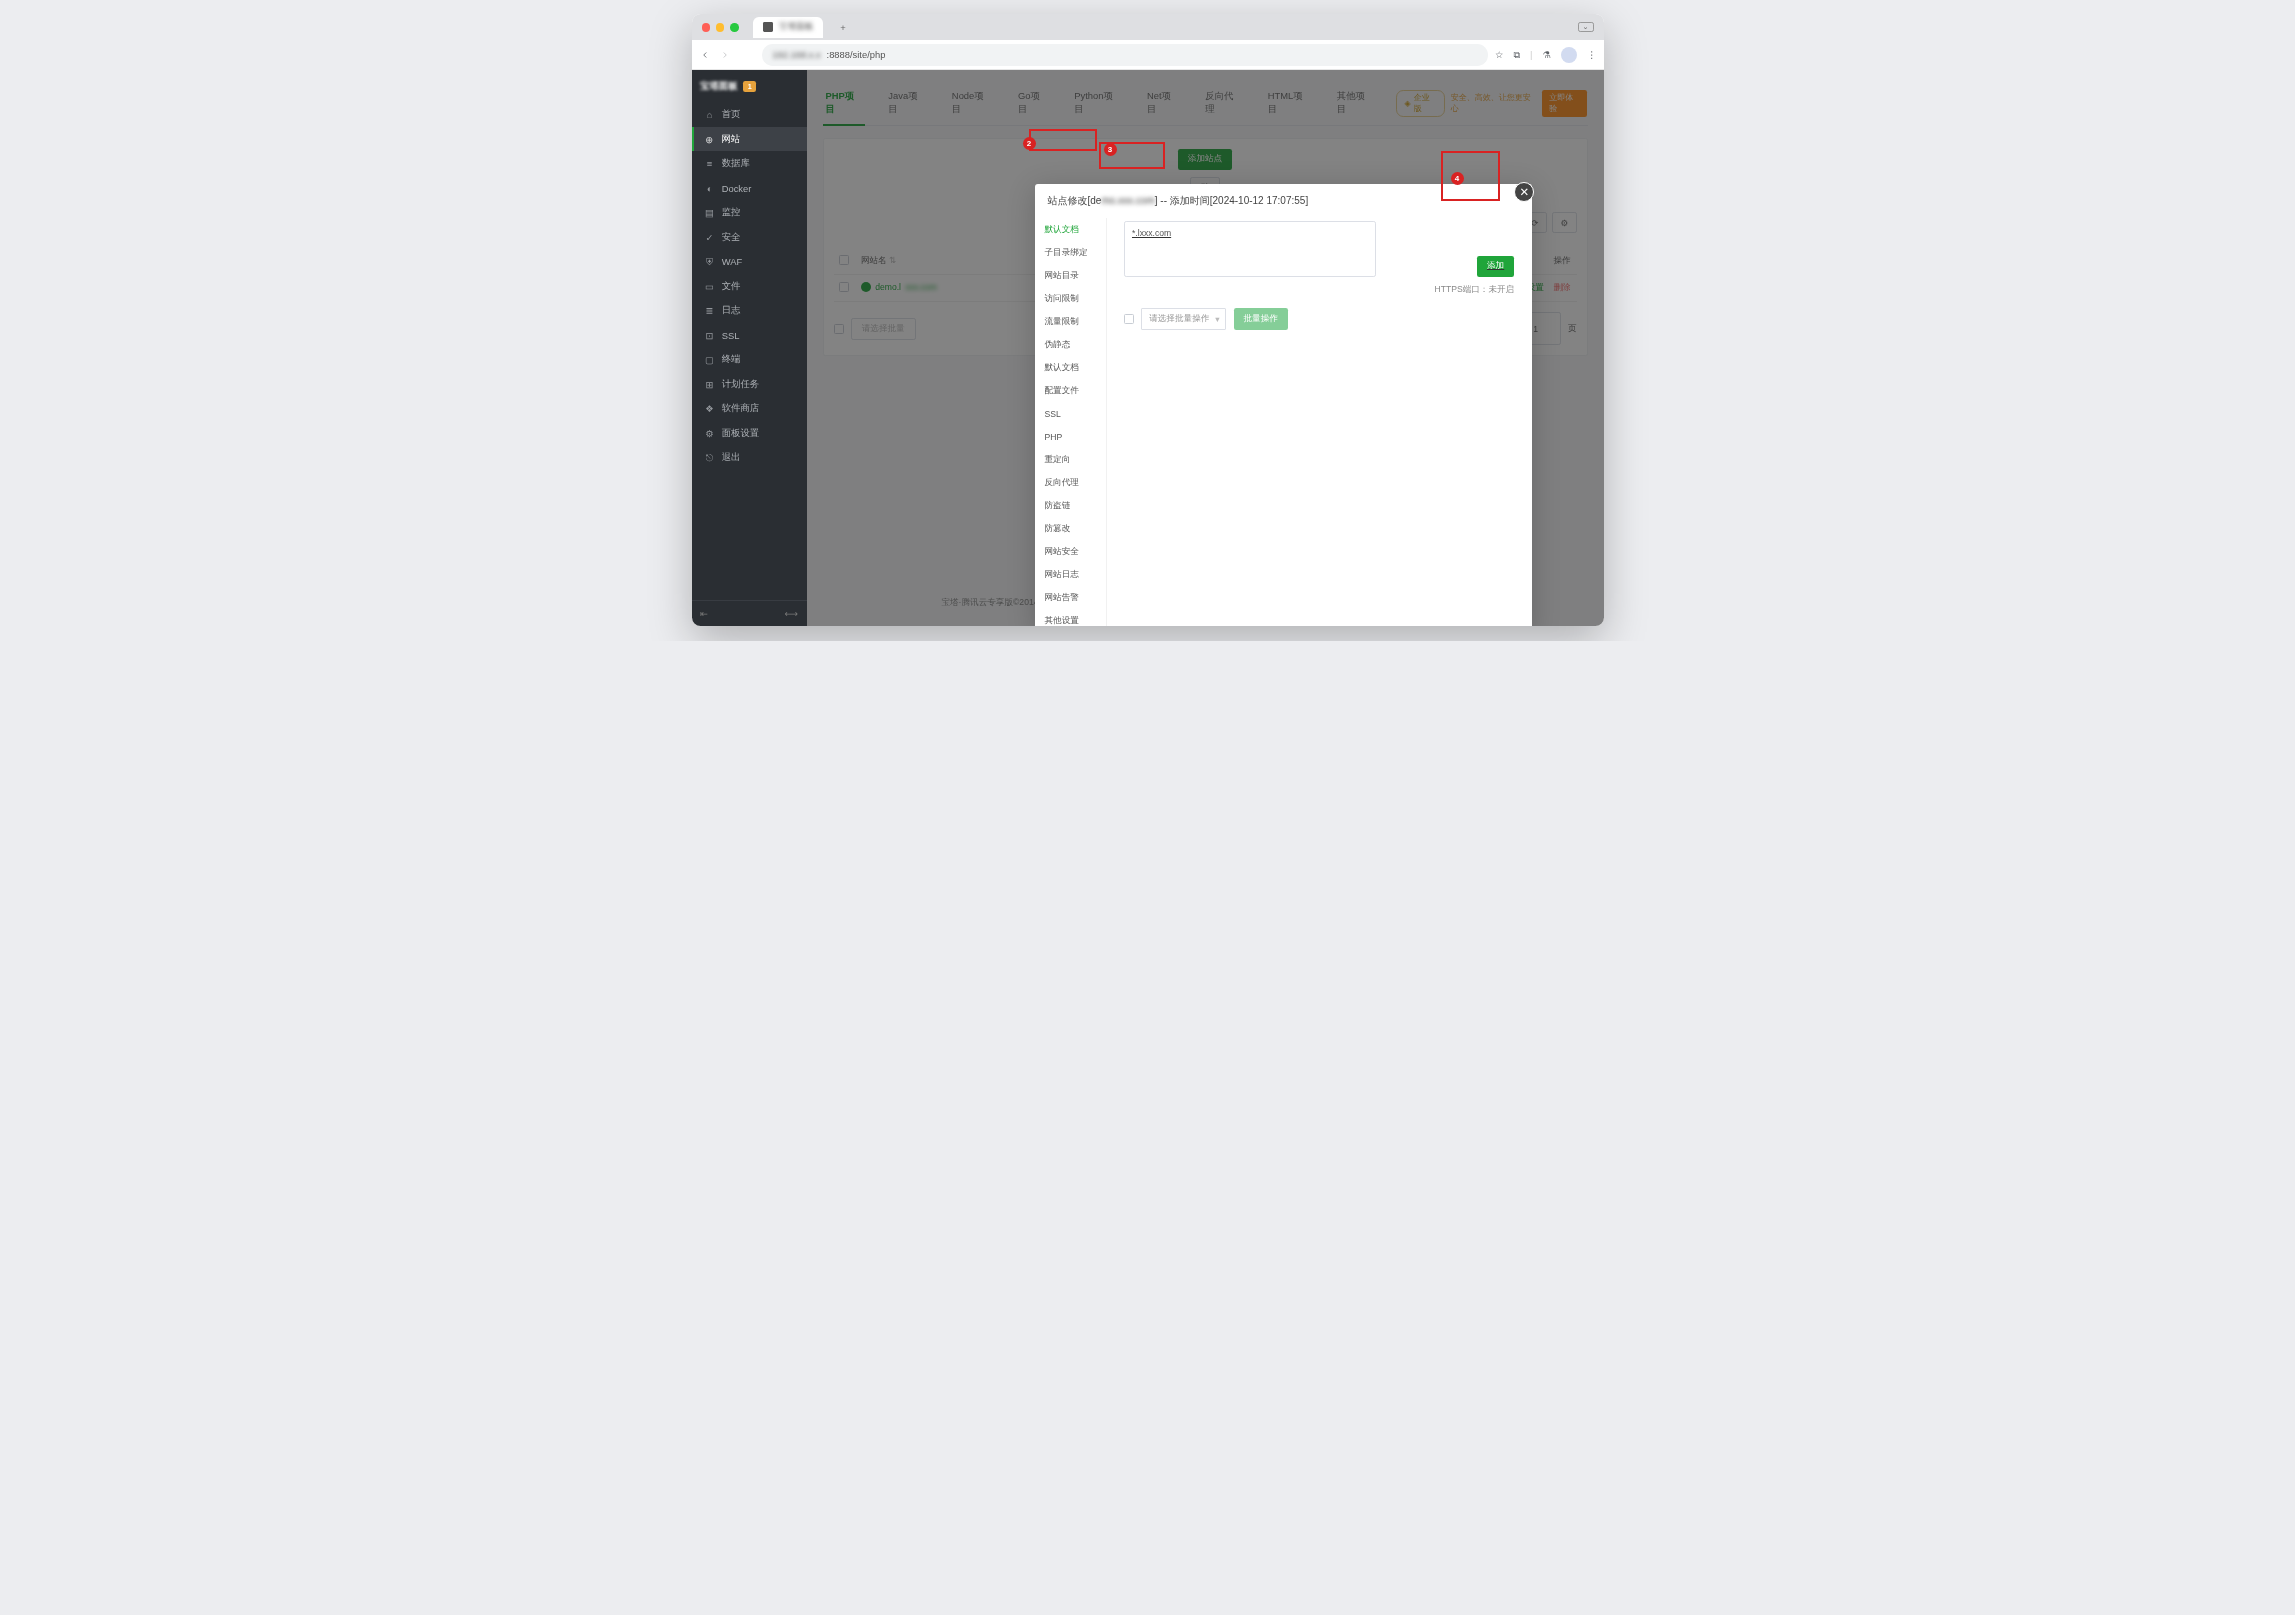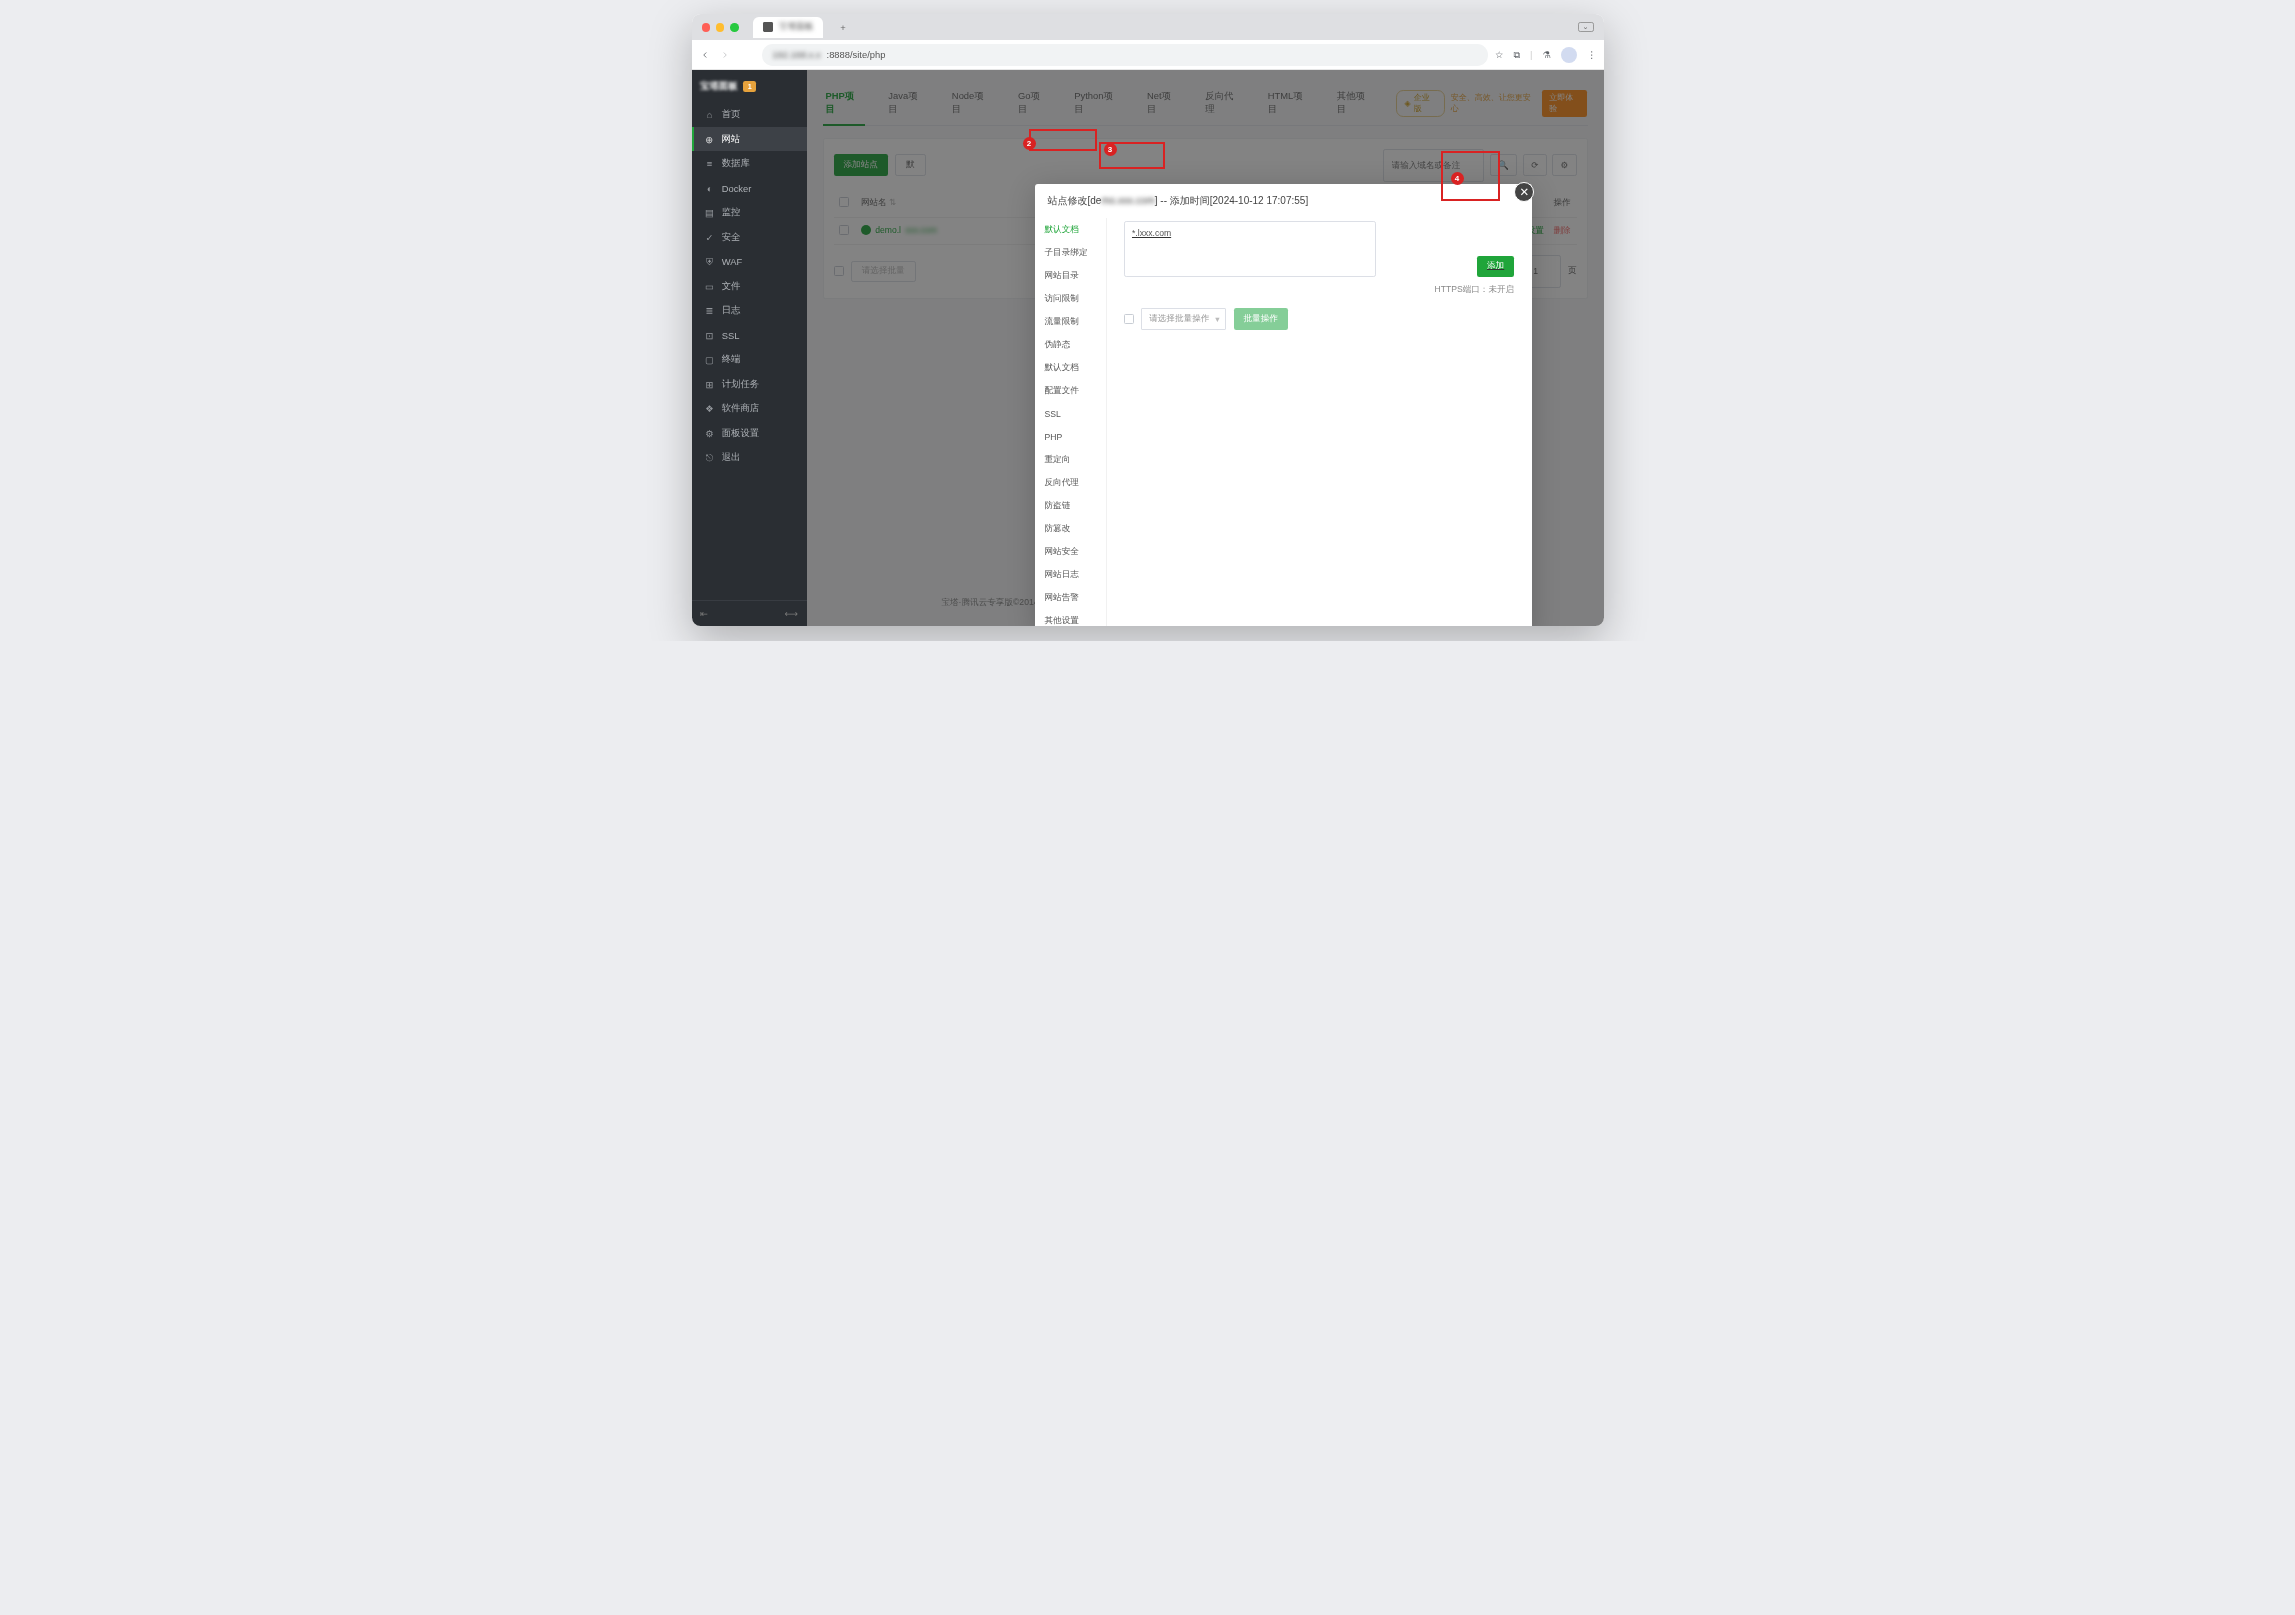--- a/index.html
+++ b/index.html
@@ -40,21 +40,21 @@
 .tabs { display: flex; gap: 20px; border-bottom: 0.7px solid #e4e7ed; font-size: 9.4px; margin-bottom: 11.5px; align-items: center; }
 .tab-item { padding: 8.6px 2.9px; color: #666; cursor: pointer; position: relative; }
 .tab-item.active { color: #20a53a; font-weight: 600; }
 .tab-item.active::after { content: ""; position: absolute; bottom: -0.7px; left: 0; right: 0; height: 1.4px; background: #20a53a; }
 .tabs-right { margin-left: auto; display: flex; align-items: center; gap: 5.8px; font-size: 8px; }
 .enterprise-tag { color: #d0a020; border: 0.7px solid #e5cc8c; padding: 1.4px 7.2px; border-radius: 7.2px; display: inline-flex; align-items: center; gap: 2.9px; }
 .safe-txt { color: #e6a23c; }
 .try-btn { background: #ff8d1a; color: #fff; padding: 2.9px 7.2px; border-radius: 2.2px; }
 
 .panel { background: #fff; border: 0.7px solid #edf0f2; border-radius: 2.2px; padding: 10px; }
-.toolbar { display: flex; align-items: center; gap: 7.2px; margin-bottom: 8.6px; }
+.toolbar { display: flex; align-items: center; gap: 7.2px; margin-bottom: 8.6px; flex-direction: column; }
 .btn { height: 21.6px; padding: 0 10px; border-radius: 2.2px; font-size: 8.6px; display: inline-flex; align-items: center; cursor: pointer; border: none; }
 .btn-green { background: #20a53a; color: #fff; }
 .btn-default { background: #fff; border: 0.7px solid #dcdfe6; color: #666; }
 .search-group { margin-left: auto; display: flex; gap: 5.8px; align-items: center; }
 .inp { height: 33px; border: 0.7px solid #dcdfe6; padding: 0 7.2px; border-radius: 2.2px; font-size: 8.6px; color: #666; background: #fff; }
 
 .tbl { width: 100%; border-collapse: collapse; font-size: 8.6px; }
 .tbl th, .tbl td { text-align: left; padding: 7.2px 5.8px; color: #555; border-bottom: 0.7px solid #f0f0f0; }
 .tbl th { color: #666; font-weight: 500; }
 .chk { width: 10px; height: 10px; border: 0.7px solid #c8cdd4; border-radius: 1.4px; display: inline-block; }

